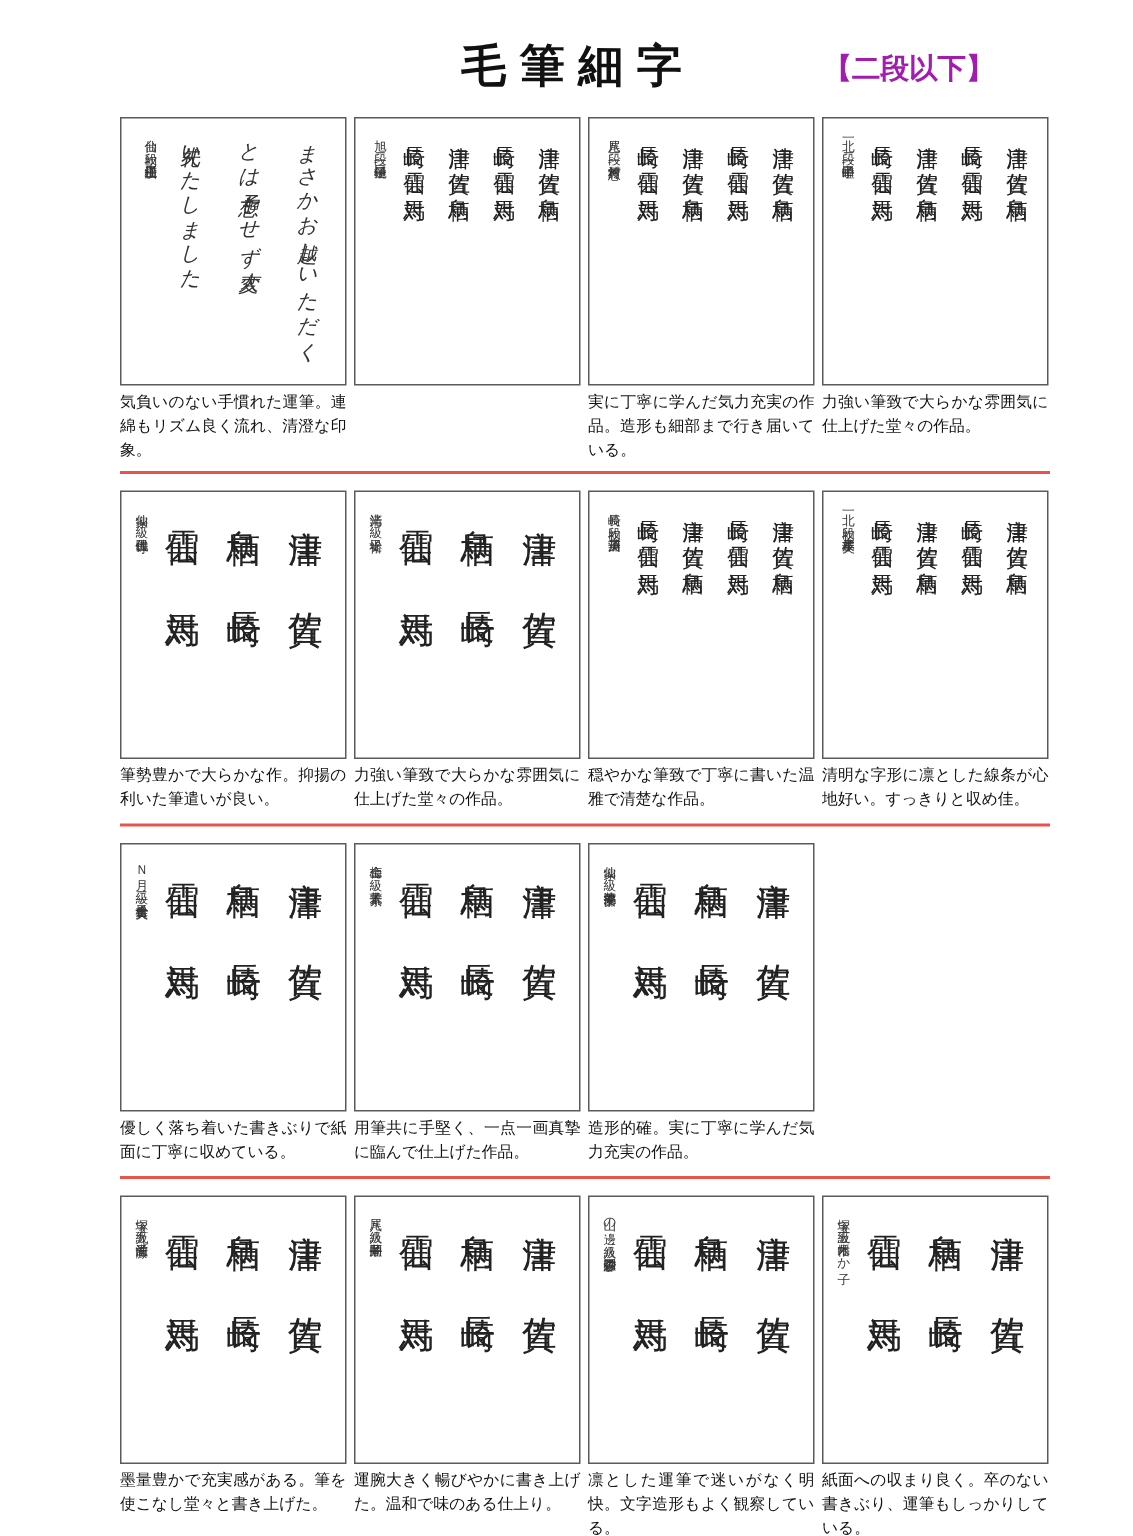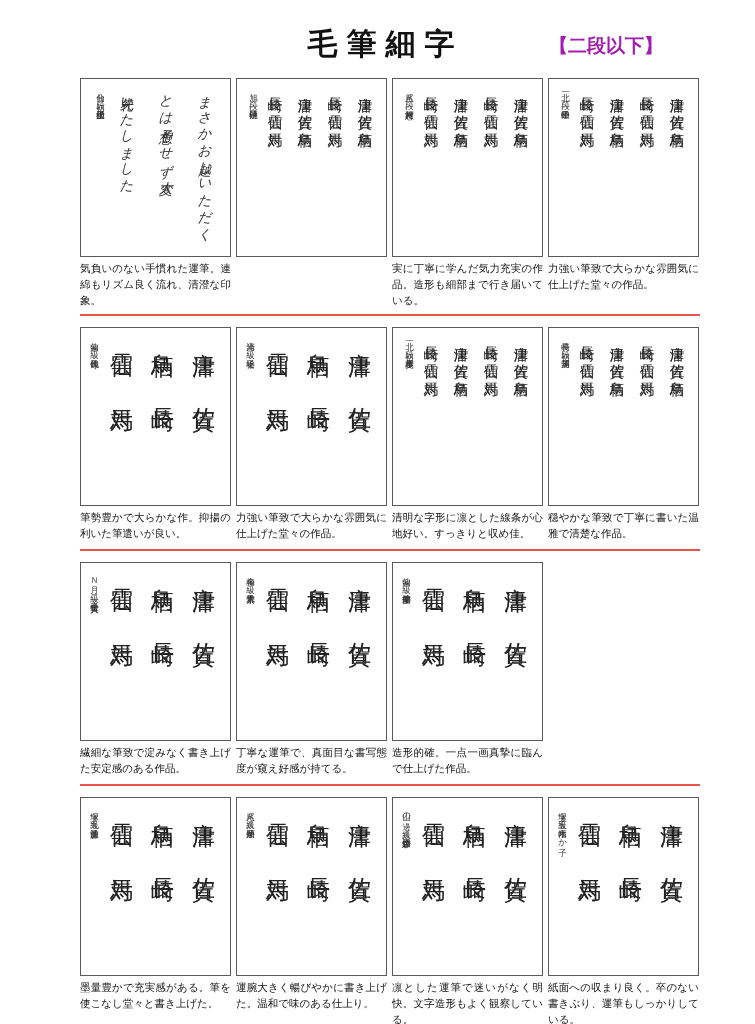--- a/index.html
+++ b/index.html
@@ -132,64 +132,64 @@
           <div class="art-sig">清光　一級　堤裕子</div>
         </div>
         <div class="comment">力強い筆致で大らかな雰囲気に仕上げた堂々の作品。</div>
       </div>
       <div class="cell">
         <div class="artbox small">
           <div class="art-main">唐津　佐賀　鳥栖
 長崎　雲仙　対馬
 唐津　佐賀　鳥栖
 長崎　雲仙　対馬</div>
+          <div class="art-sig">長崎　初段　浦川英子</div>
+        </div>
+        <div class="comment">穏やかな筆致で丁寧に書いた温雅で清楚な作品。</div>
+      </div>
+      <div class="cell">
+        <div class="artbox small">
+          <div class="art-main">唐津　佐賀　鳥栖
+長崎　雲仙　対馬
+唐津　佐賀　鳥栖
+長崎　雲仙　対馬</div>
           <div class="art-sig">北一　初段　岸本美枝子</div>
         </div>
         <div class="comment">清明な字形に凛とした線条が心地好い。すっきりと収め佳。</div>
       </div>
-      <div class="cell">
-        <div class="artbox small">
-          <div class="art-main">唐津　佐賀　鳥栖
-長崎　雲仙　対馬
-唐津　佐賀　鳥栖
-長崎　雲仙　対馬</div>
-          <div class="art-sig">長崎　初段　浦川英子</div>
-        </div>
-        <div class="comment">穏やかな筆致で丁寧に書いた温雅で清楚な作品。</div>
-      </div>
     </div>
     <div class="divider"></div>
 
     <div class="row">
       <div class="cell">
         <div class="artbox large">
           <div class="art-main">唐津　　佐賀
 鳥栖　　長崎
 雲仙　　対馬</div>
           <div class="art-sig">Ｎ月　二級　松倉貴美子</div>
         </div>
-        <div class="comment">繊細な筆致で淀みなく書き上げた安定感のある作品。</div>
+        <div class="comment">優しく落ち着いた書きぶりで紙面に丁寧に収めている。</div>
       </div>
       <div class="cell">
         <div class="artbox large">
           <div class="art-main">唐津　　佐賀
 鳥栖　　長崎
 雲仙　　対馬</div>
           <div class="art-sig">梅金　一級　荒木素子</div>
         </div>
-        <div class="comment">丁寧な運筆で、真面目な書写態度が窺え好感が持てる。</div>
+        <div class="comment">用筆共に手堅く、一点一画真摯に臨んで仕上げた作品。</div>
       </div>
       <div class="cell">
         <div class="artbox large">
           <div class="art-main">唐津　　佐賀
 鳥栖　　長崎
 雲仙　　対馬</div>
           <div class="art-sig">仙家　一級　安部菜津季</div>
         </div>
-        <div class="comment">造形的確。一点一画真摯に臨んで仕上げた作品。</div>
+        <div class="comment">造形的確。実に丁寧に学んだ気力充実の作品。</div>
       </div>
     </div>
     <div class="divider"></div>
 
     <div class="row">
       <div class="cell">
         <div class="artbox large">
           <div class="art-main">唐津　　佐賀
 鳥栖　　長崎
 雲仙　　対馬</div>

